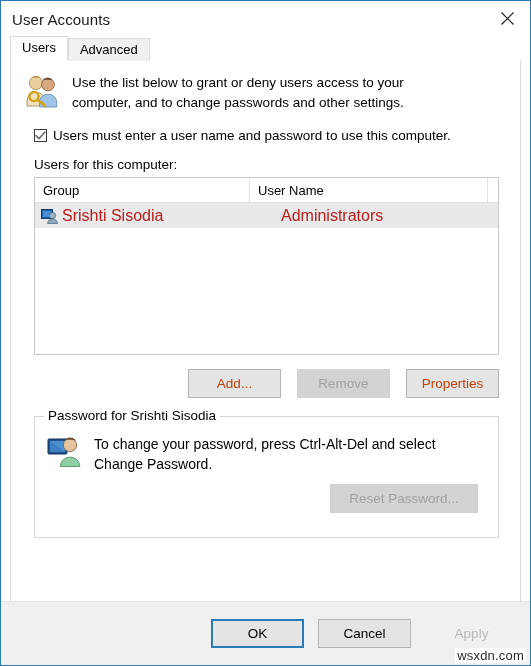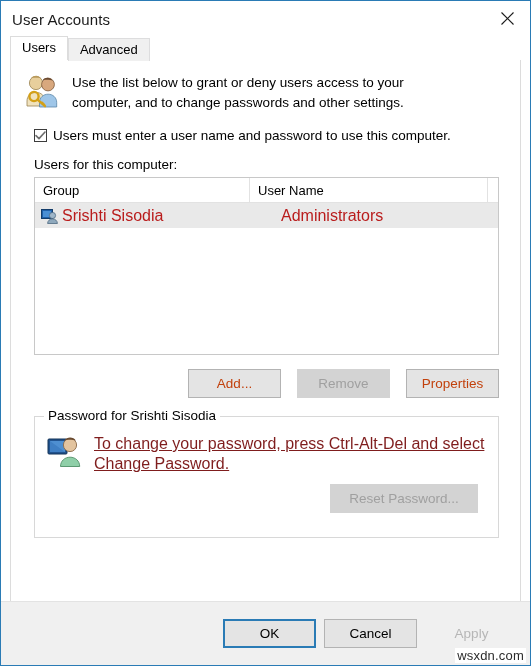--- a/index.html
+++ b/index.html
@@ -224,46 +224,45 @@
     top: -9px;
     left: 9px;
     background: #ffffff;
     padding: 0 4px;
     font-size: 13.5px;
     color: #000;
   }
   .gb-body { display: flex; padding: 17px 0 0 11px; }
   .gb-icon { width: 44px; flex: 0 0 44px; }
   .gb-text {
-    font-size: 16px;
-    color: #7f1d1d;
+    font-size: 14px;
+    color: #000000;
     line-height: 20px;
     padding-left: 4px;
-    text-decoration: underline;
   }
   .gb-btn-row {
     display: flex;
     justify-content: flex-end;
     padding: 10px 20px 0 0;
   }
   .btn.wide { min-width: 148px; }
 
   
   .bottombar {
     position: absolute;
     left: 0;
     right: 0;
     bottom: 0;
     height: 64px;
     background: #f0f0f0;
     border-top: 1px solid #e3e3e3;
     display: flex;
     align-items: center;
     justify-content: flex-end;
-    gap: 8px;
+    gap: 14px;
     padding-right: 12px;
     box-sizing: border-box;
   }
   .btn-bottom {
     width: 93px;
     height: 29px;
     box-sizing: border-box;
     border: 1px solid #b3b3b3;
     background: #e4e4e4;
     font-size: 13.5px;

